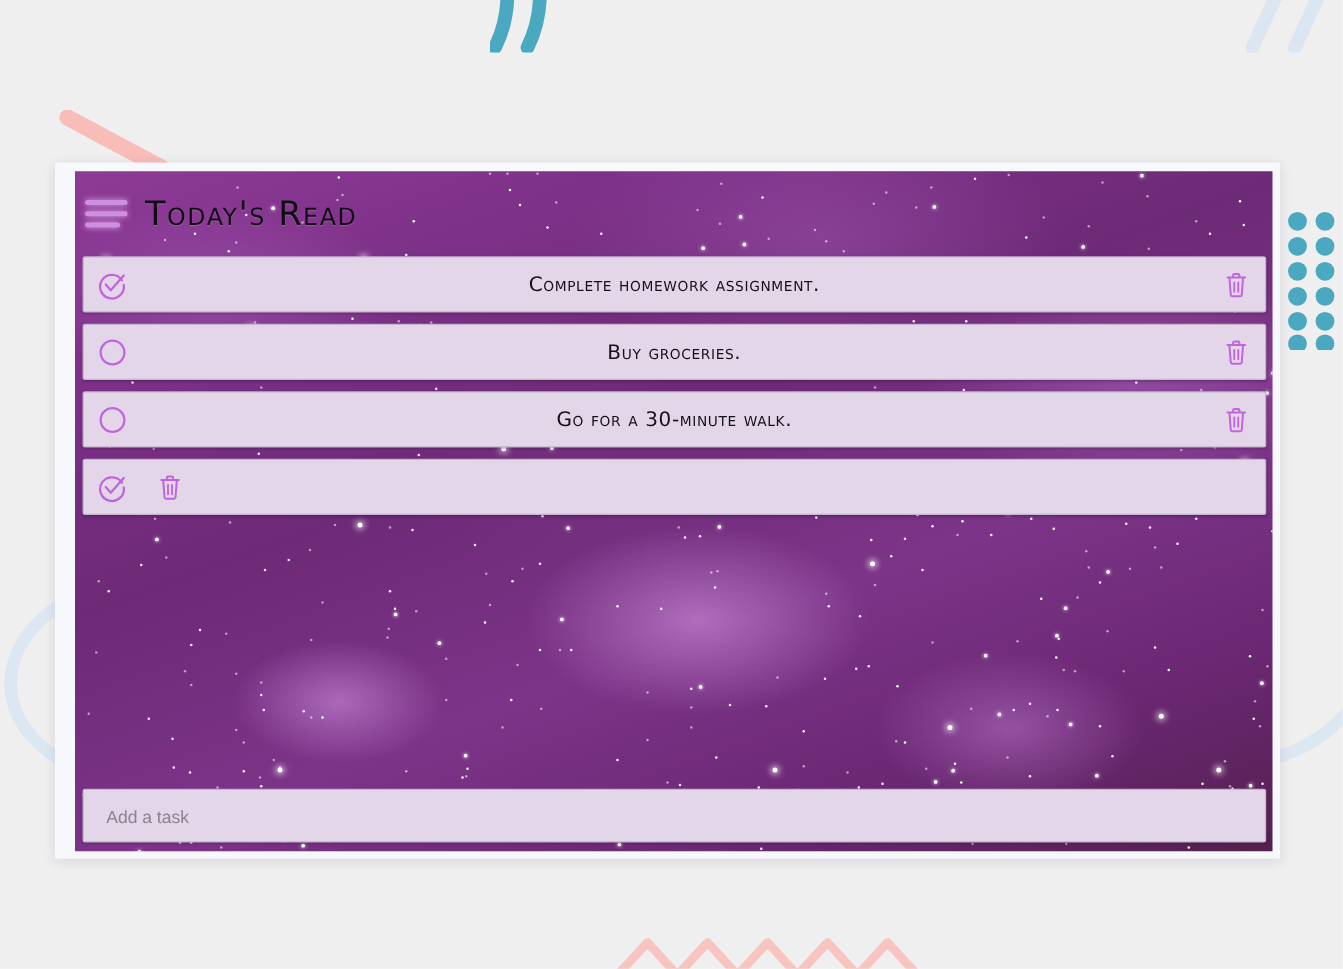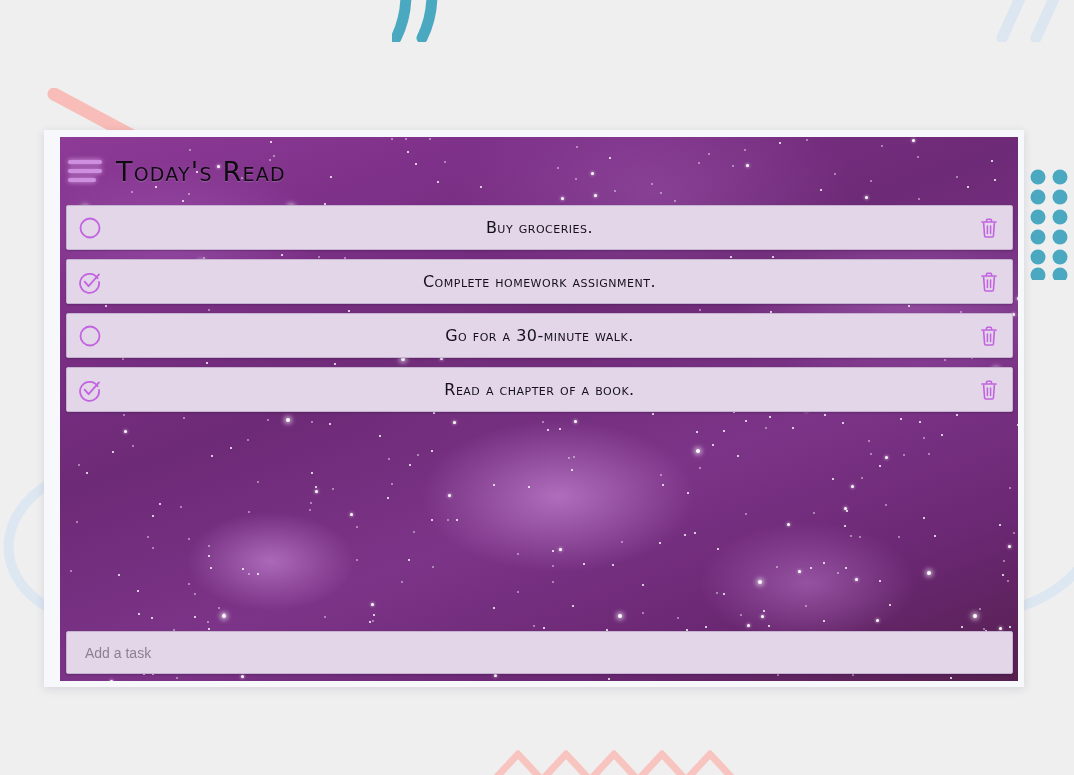--- a/index.html
+++ b/index.html
@@ -674,42 +674,42 @@
         <span></span>
       </div>
       <div id="page-title">Today's Read</div>
     </div>
 
     <div id="task-list">
 
       <div class="task-row">
         <div class="task-check">
           <svg width="24" height="24" viewBox="0 0 24 24">
-            <circle cx="12" cy="12" r="9.5" stroke="#c264e0" stroke-width="1.8" fill="none"></circle>
+            <path d="M19.6 8.2 A9.5 9.5 0 1 0 21 12" stroke="#c264e0" stroke-width="1.8" fill="none" stroke-linecap="round"></path>
+            <path d="M6.6 11.6 L10.6 16.2 L21 4.4" stroke="#c264e0" stroke-width="1.8" fill="none" stroke-linecap="round" stroke-linejoin="round"></path>
           </svg>
         </div>
-        <div class="task-label">Buy groceries.</div>
+        <div class="task-label">Complete homework assignment.</div>
         <div class="task-delete">
           <svg width="20" height="22" viewBox="0 0 20 22">
             <path d="M3 5 H17" stroke="#c264e0" stroke-width="1.7" stroke-linecap="round" fill="none"></path>
             <path d="M7.5 5 V3.2 Q7.5 2.2 8.5 2.2 H11.5 Q12.5 2.2 12.5 3.2 V5" stroke="#c264e0" stroke-width="1.6" fill="none"></path>
             <path d="M4.6 5.6 L5.6 19 Q5.7 20 6.7 20 H13.3 Q14.3 20 14.4 19 L15.4 5.6" stroke="#c264e0" stroke-width="1.6" fill="none" stroke-linejoin="round"></path>
             <path d="M8.4 9 V16.4 M11.6 9 V16.4" stroke="#c264e0" stroke-width="1.5" stroke-linecap="round" fill="none"></path>
           </svg>
         </div>
       </div>
 
       <div class="task-row">
         <div class="task-check">
           <svg width="24" height="24" viewBox="0 0 24 24">
-            <path d="M19.6 8.2 A9.5 9.5 0 1 0 21 12" stroke="#c264e0" stroke-width="1.8" fill="none" stroke-linecap="round"></path>
-            <path d="M6.6 11.6 L10.6 16.2 L21 4.4" stroke="#c264e0" stroke-width="1.8" fill="none" stroke-linecap="round" stroke-linejoin="round"></path>
+            <circle cx="12" cy="12" r="9.5" stroke="#c264e0" stroke-width="1.8" fill="none"></circle>
           </svg>
         </div>
-        <div class="task-label">Complete homework assignment.</div>
+        <div class="task-label">Buy groceries.</div>
         <div class="task-delete">
           <svg width="20" height="22" viewBox="0 0 20 22">
             <path d="M3 5 H17" stroke="#c264e0" stroke-width="1.7" stroke-linecap="round" fill="none"></path>
             <path d="M7.5 5 V3.2 Q7.5 2.2 8.5 2.2 H11.5 Q12.5 2.2 12.5 3.2 V5" stroke="#c264e0" stroke-width="1.6" fill="none"></path>
             <path d="M4.6 5.6 L5.6 19 Q5.7 20 6.7 20 H13.3 Q14.3 20 14.4 19 L15.4 5.6" stroke="#c264e0" stroke-width="1.6" fill="none" stroke-linejoin="round"></path>
             <path d="M8.4 9 V16.4 M11.6 9 V16.4" stroke="#c264e0" stroke-width="1.5" stroke-linecap="round" fill="none"></path>
           </svg>
         </div>
       </div>
 
@@ -730,21 +730,20 @@
         </div>
       </div>
 
       <div class="task-row">
         <div class="task-check">
           <svg width="24" height="24" viewBox="0 0 24 24">
             <path d="M19.6 8.2 A9.5 9.5 0 1 0 21 12" stroke="#c264e0" stroke-width="1.8" fill="none" stroke-linecap="round"></path>
             <path d="M6.6 11.6 L10.6 16.2 L21 4.4" stroke="#c264e0" stroke-width="1.8" fill="none" stroke-linecap="round" stroke-linejoin="round"></path>
           </svg>
         </div>
-        <div class="task-label">Read a chapter of a book.</div>
         <div class="task-delete">
           <svg width="20" height="22" viewBox="0 0 20 22">
             <path d="M3 5 H17" stroke="#c264e0" stroke-width="1.7" stroke-linecap="round" fill="none"></path>
             <path d="M7.5 5 V3.2 Q7.5 2.2 8.5 2.2 H11.5 Q12.5 2.2 12.5 3.2 V5" stroke="#c264e0" stroke-width="1.6" fill="none"></path>
             <path d="M4.6 5.6 L5.6 19 Q5.7 20 6.7 20 H13.3 Q14.3 20 14.4 19 L15.4 5.6" stroke="#c264e0" stroke-width="1.6" fill="none" stroke-linejoin="round"></path>
             <path d="M8.4 9 V16.4 M11.6 9 V16.4" stroke="#c264e0" stroke-width="1.5" stroke-linecap="round" fill="none"></path>
           </svg>
         </div>
       </div>
 

